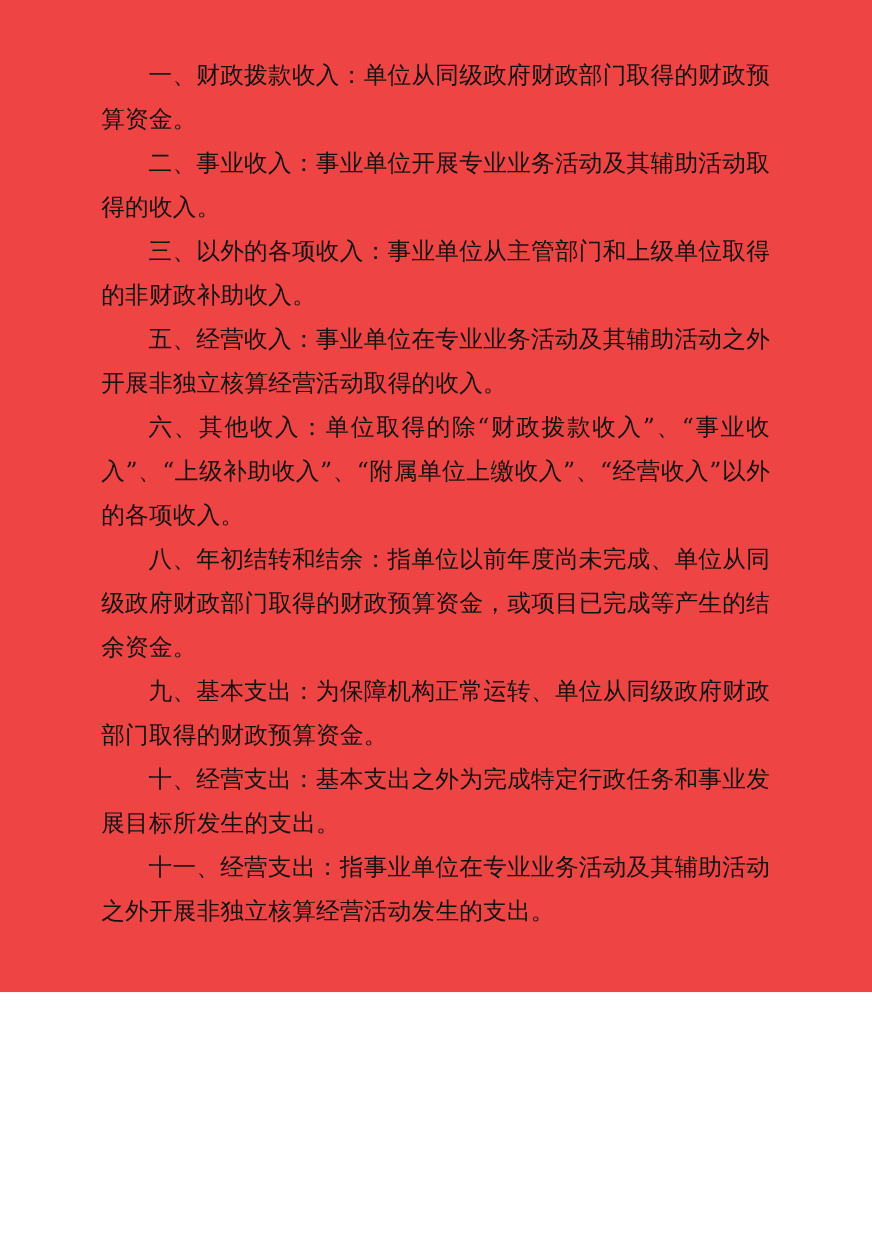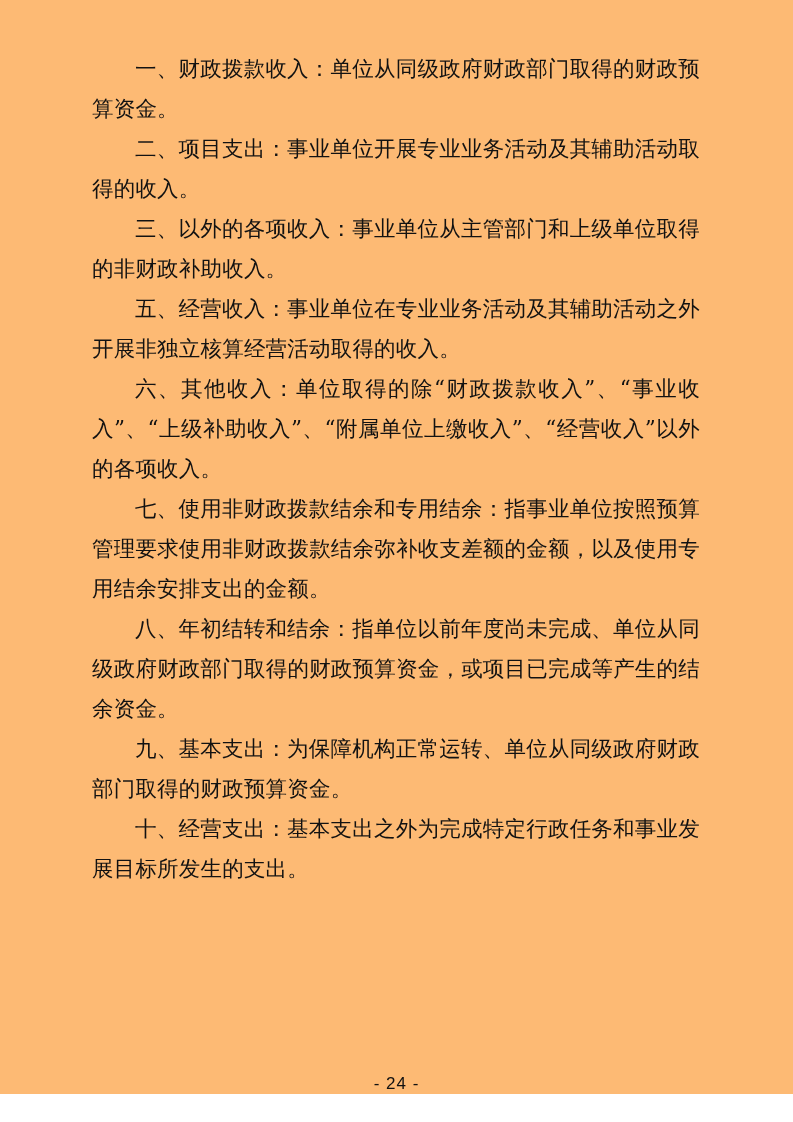--- a/index.html
+++ b/index.html
@@ -3,22 +3,22 @@
 <meta charset="utf-8">
 <style>
   * { margin: 0; padding: 0; box-sizing: border-box; }
   html, body {
     background: #ffffff;
     font-family: "DejaVu Serif", serif;
   }
   .page {
     position: relative;
     width: 793px;
-    height: 1094px;
-    background: #fdba74;
+    height: 902px;
+    background: #ef4444;
     overflow: hidden;
     margin: 0 auto;
   }
   .content {
     position: absolute;
     left: 92px;
     top: 49px;
     width: 608px;
   }
   .para {
@@ -45,25 +45,25 @@
     color: #111111;
     letter-spacing: 1px;
   }
 </style>
 </head>
 <body>
 
 <div class="page">
   <div class="content">
     <p class="para">一、财政拨款收入：单位从同级政府财政部门取得的财政预算资金。</p>
-    <p class="para">二、项目支出：事业单位开展专业业务活动及其辅助活动取得的收入。</p>
+    <p class="para">二、事业收入：事业单位开展专业业务活动及其辅助活动取得的收入。</p>
     <p class="para">三、以外的各项收入：事业单位从主管部门和上级单位取得的非财政补助收入。</p>
     <p class="para">五、经营收入：事业单位在专业业务活动及其辅助活动之外开展非独立核算经营活动取得的收入。</p>
     <p class="para">六、其他收入：单位取得的除“财政拨款收入”、“事业收入”、“上级补助收入”、“附属单位上缴收入”、“经营收入”以外的各项收入。</p>
-    <p class="para">七、使用非财政拨款结余和专用结余：指事业单位按照预算管理要求使用非财政拨款结余弥补收支差额的金额，以及使用专用结余安排支出的金额。</p>
     <p class="para">八、年初结转和结余：指单位以前年度尚未完成、单位从同级政府财政部门取得的财政预算资金，或项目已完成等产生的结余资金。</p>
     <p class="para">九、基本支出：为保障机构正常运转、单位从同级政府财政部门取得的财政预算资金。</p>
     <p class="para">十、经营支出：基本支出之外为完成特定行政任务和事业发展目标所发生的支出。</p>
+    <p class="para">十一、经营支出：指事业单位在专业业务活动及其辅助活动之外开展非独立核算经营活动发生的支出。</p>
   </div>
   <div class="page-footer">
     <span class="page-number">- 24 -</span>
   </div>
 </div>
 
 </body></html>

